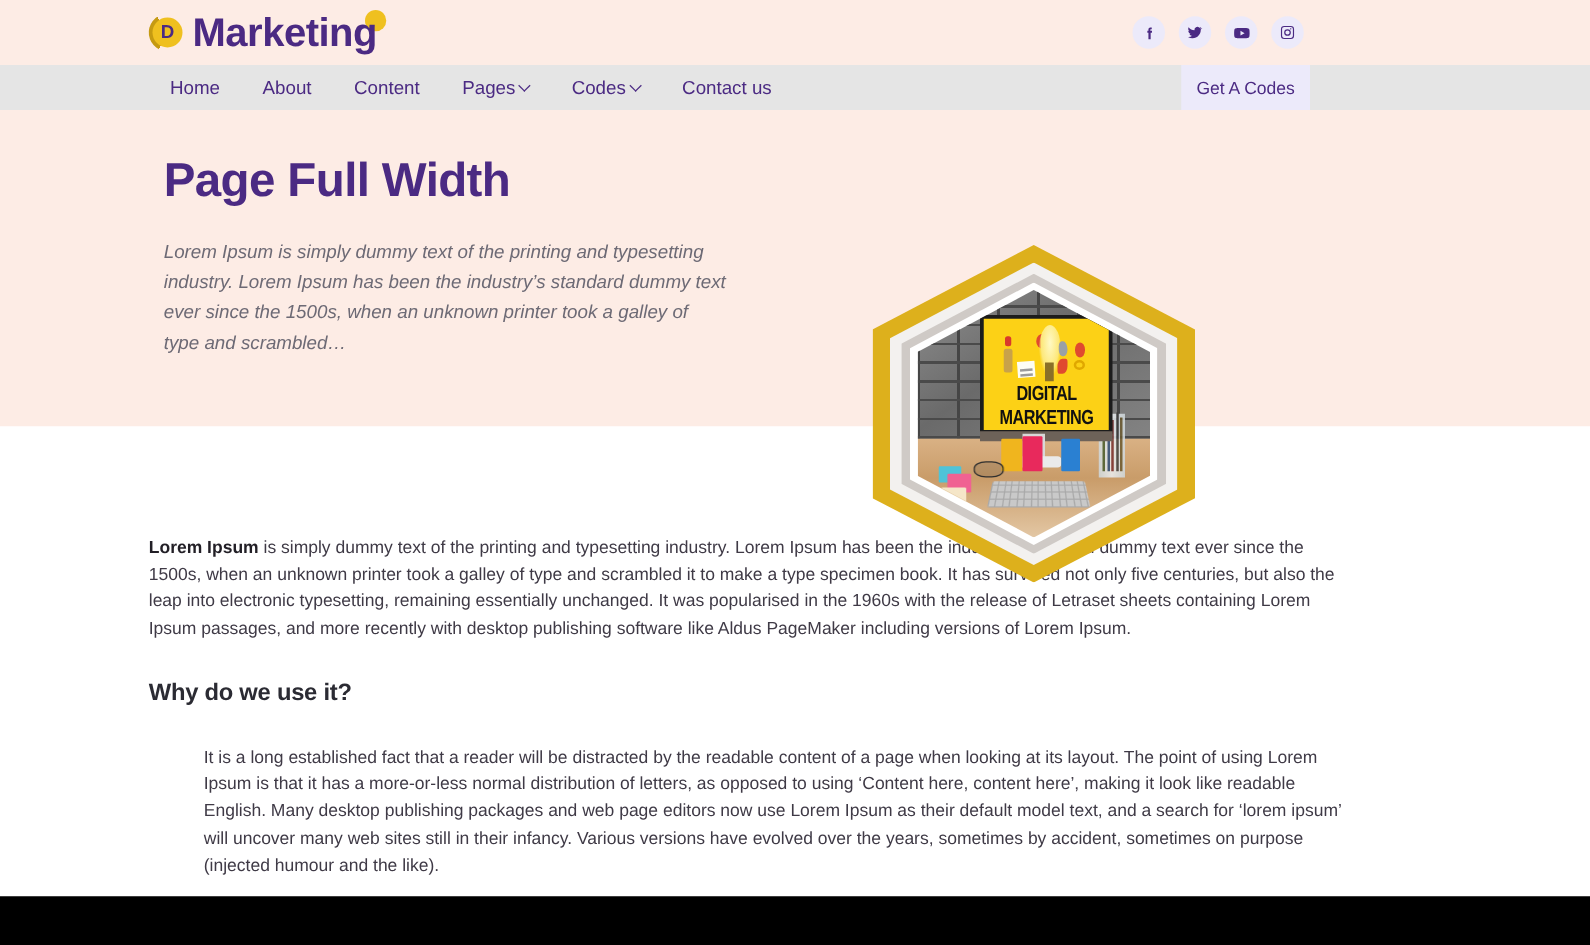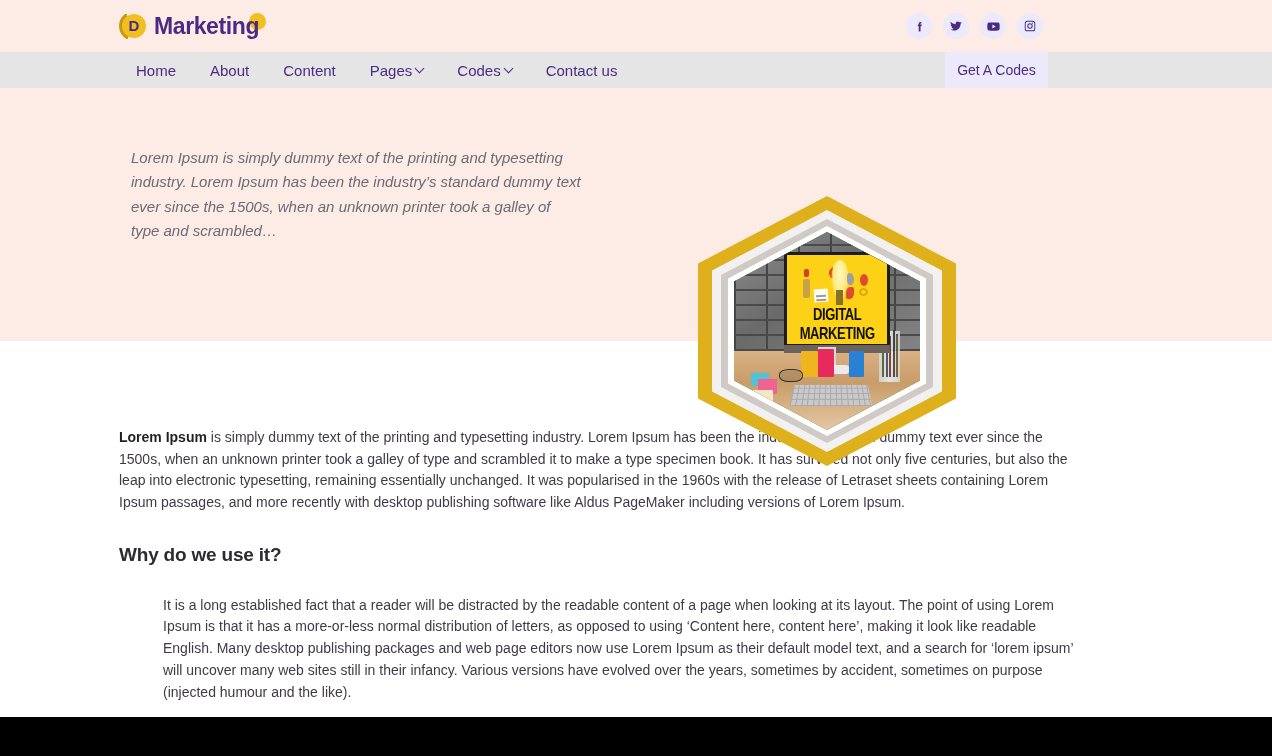--- a/index.html
+++ b/index.html
@@ -55,21 +55,21 @@
   }
   .logo-disc span {
     font-family: "Liberation Sans", sans-serif;
     font-weight: bold;
     font-size: 15px;
     color: #4b2a83;
     line-height: 1;
     margin-top: -1px;
   }
   .logo-text {
-    font-size: 23px;
+    font-size: 32px;
     font-weight: bold;
     color: #4b2a83;
     letter-spacing: -0.4px;
     margin-left: 5px;
     position: relative;
     z-index: 2;
   }
   .logo-dot {
     position: absolute;
     right: -7px;
@@ -199,21 +199,21 @@
     -webkit-clip-path: polygon(50% 0%, 100% 25%, 100% 75%, 50% 100%, 0% 75%, 0% 25%);
     clip-path: polygon(50% 0%, 100% 25%, 100% 75%, 50% 100%, 0% 75%, 0% 25%);
     background: #ffffff;
   }
   .hex-photo {
     position: absolute;
     inset: 36px;
     -webkit-clip-path: polygon(50% 0%, 100% 25%, 100% 75%, 50% 100%, 0% 75%, 0% 25%);
     clip-path: polygon(50% 0%, 100% 25%, 100% 75%, 50% 100%, 0% 75%, 0% 25%);
     overflow: hidden;
-    background: #15803d;
+    background: #ffffff;
   }
   
   .photo-wall {
     position: absolute;
     left: 0; right: 0; top: 0;
     height: 60%;
     background:
       repeating-linear-gradient(0deg, #4a4a4a 0px, #4a4a4a 2px, rgba(0,0,0,0) 2px, rgba(0,0,0,0) 15px),
       repeating-linear-gradient(90deg, #454545 0px, #454545 2px, rgba(0,0,0,0) 2px, rgba(0,0,0,0) 32px),
       linear-gradient(145deg, #8f8f8f, #6a6a6a 45%, #838383);
@@ -471,20 +471,21 @@
       <span>Contact us</span>
     </div>
   </div>
   <div class="quote-btn">
     <span>Get A Codes</span>
   </div>
 </div>
 
 <div class="hero">
   <div class="hero-inner">
+    <h1 class="hero-title">Page Full Width</h1>
     <p class="hero-sub">Lorem Ipsum is simply dummy text of the printing and typesetting industry. Lorem Ipsum has been the industry’s standard dummy text ever since the 1500s, when an unknown printer took a galley of type and scrambled…</p>
   </div>
 
   <div class="hex-wrap">
     <div class="hex"></div>
     <div class="hex-ring2"></div>
     <div class="hex-ring3"></div>
     <div class="hex-ring4"></div>
     <div class="hex-photo">
       <div class="photo-wall"></div>

